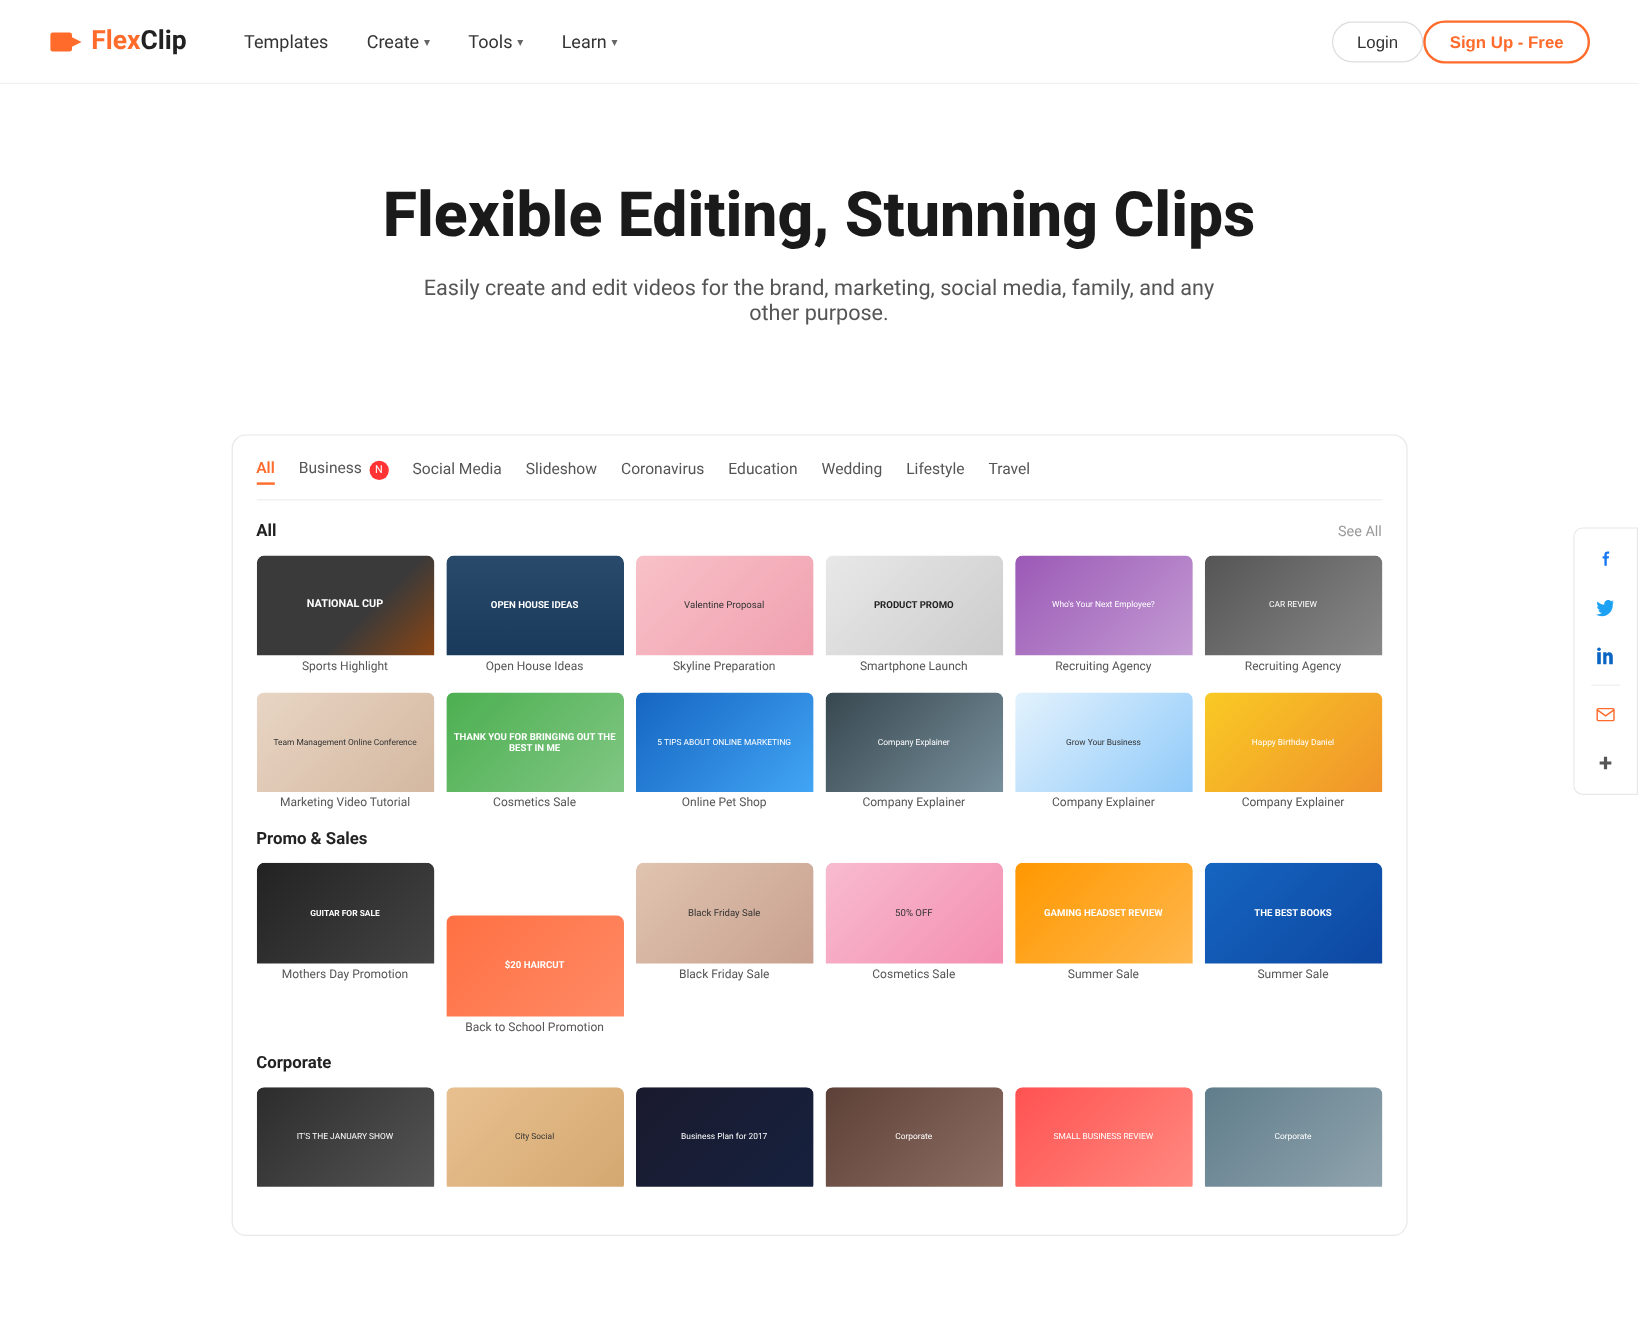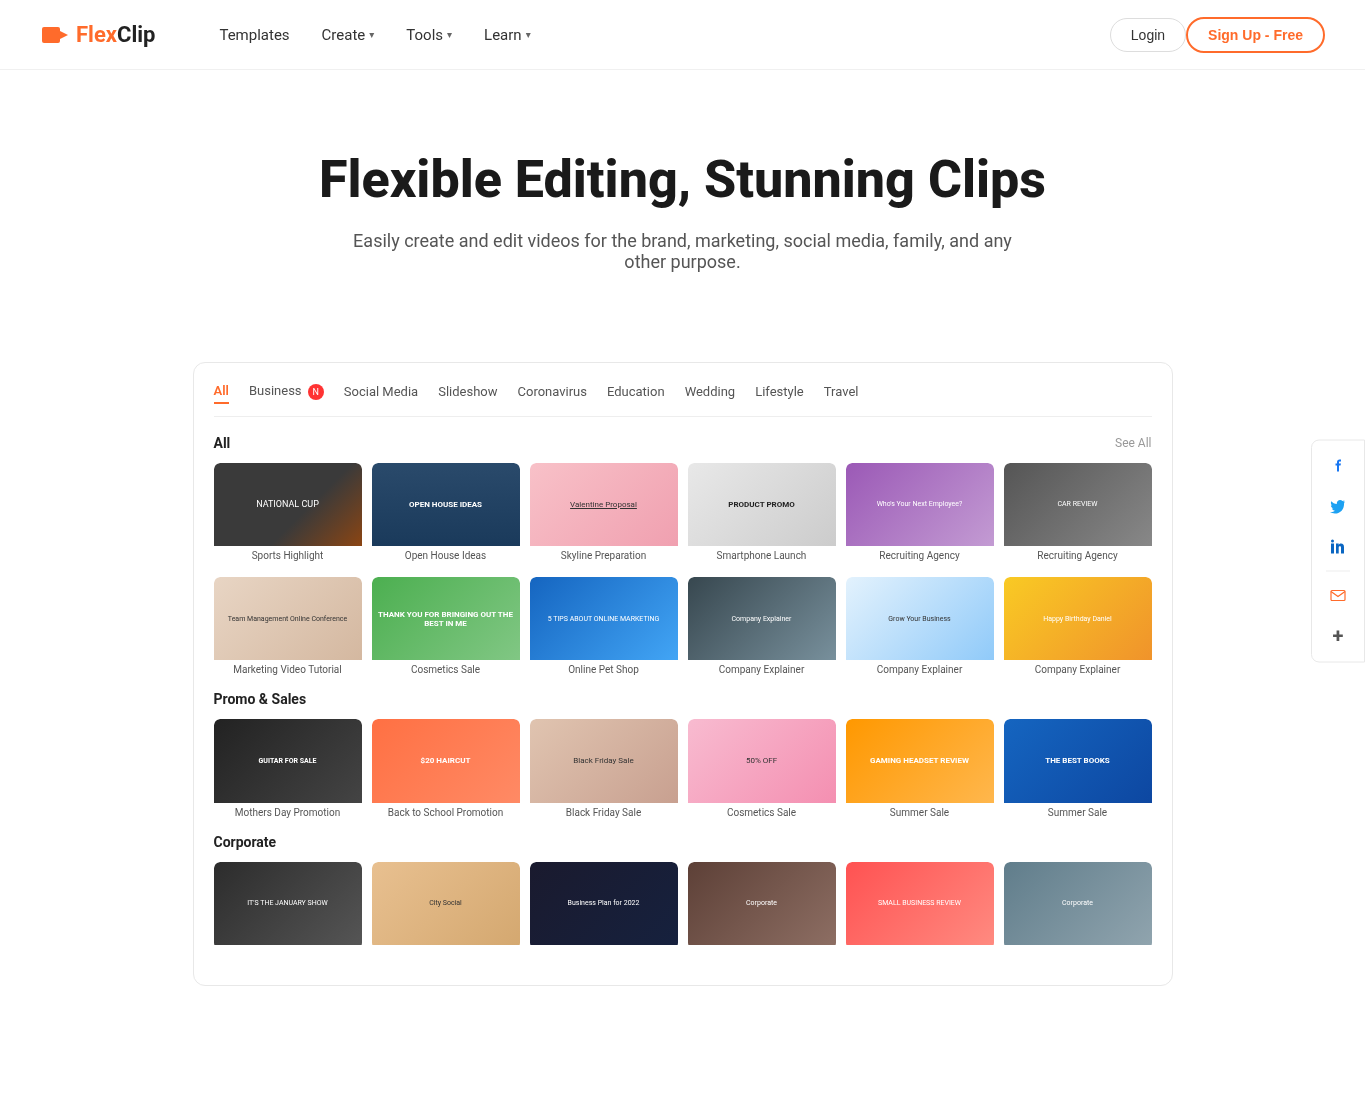--- a/index.html
+++ b/index.html
@@ -13,21 +13,21 @@
       height: 70px;
       border-bottom: 1px solid #f0f0f0;
       position: sticky;
       top: 0;
       background: #fff;
       z-index: 100;
     }
     .logo {
       display: flex;
       align-items: center;
-      margin-right: 52px;
+      margin-right: 36px;
       text-decoration: none;
     }
     .logo-icon {
       width: 32px;
       height: 32px;
       margin-right: 4px;
     }
     .logo-text {
       font-size: 22px;
       font-weight: 700;
@@ -195,34 +195,34 @@
       font-size: 10px;
       color: #555;
       text-align: center;
       margin-top: 4px;
       white-space: nowrap;
       overflow: hidden;
       text-overflow: ellipsis;
     }
 
     
-    .thumb-sports { background: linear-gradient(135deg, #3a3a3a 60%, #8B4513); display:flex; align-items:center; justify-content:center; color:#fff; font-size:9px; font-weight:400; text-align:center; }
+    .thumb-sports { background: linear-gradient(135deg, #3a3a3a 60%, #8B4513); display:flex; align-items:center; justify-content:center; color:#fff; font-size:9px; font-weight:700; text-align:center; }
     .thumb-openhouse { background: linear-gradient(180deg, #2a4a6b 0%, #1a3a5b 100%); display:flex; align-items:center; justify-content:center; color:#fff; font-size:8px; font-weight:700; text-align:center; }
-    .thumb-proposal { background: linear-gradient(135deg, #f8c1c8 0%, #f0a0b0 100%); display:flex; align-items:center; justify-content:center; color:#333; font-size:8px; text-align:center;text-decoration:underline; }
+    .thumb-proposal { background: linear-gradient(135deg, #f8c1c8 0%, #f0a0b0 100%); display:flex; align-items:center; justify-content:center; color:#333; font-size:8px; text-align:center; }
     .thumb-smartphone { background: linear-gradient(135deg, #e8e8e8 0%, #ccc 100%); display:flex; align-items:center; justify-content:center; color:#222; font-size:8px; font-weight:700; text-align:center; }
     .thumb-recruiting1 { background: linear-gradient(135deg, #9b59b6 0%, #c39bd3 100%); display:flex; align-items:center; justify-content:center; color:#fff; font-size:7px; text-align:center; }
     .thumb-recruiting2 { background: linear-gradient(135deg, #555 0%, #888 100%); display:flex; align-items:center; justify-content:center; color:#fff; font-size:7px; text-align:center; }
     .thumb-marketing { background: linear-gradient(135deg, #e8d5c4 0%, #d4b8a0 100%); display:flex; align-items:center; justify-content:center; color:#333; font-size:7px; text-align:center; }
     .thumb-cosmetics { background: linear-gradient(135deg, #4CAF50 0%, #81C784 100%); display:flex; align-items:center; justify-content:center; color:#fff; font-size:8px; font-weight:700; text-align:center; }
     .thumb-petshop { background: linear-gradient(135deg, #1565C0 0%, #42A5F5 100%); display:flex; align-items:center; justify-content:center; color:#fff; font-size:7px; text-align:center; }
     .thumb-company1 { background: linear-gradient(135deg, #37474F 0%, #78909C 100%); display:flex; align-items:center; justify-content:center; color:#fff; font-size:7px; text-align:center; }
     .thumb-company2 { background: linear-gradient(135deg, #e3f2fd 0%, #90caf9 100%); display:flex; align-items:center; justify-content:center; color:#333; font-size:7px; text-align:center; }
     .thumb-birthday { background: linear-gradient(135deg, #f9ca24 0%, #f0932b 100%); display:flex; align-items:center; justify-content:center; color:#fff; font-size:7px; font-weight:400; text-align:center; }
     .thumb-mothers { background: linear-gradient(135deg, #222 0%, #444 100%); display:flex; align-items:center; justify-content:center; color:#fff; font-size:7px; font-weight:700; text-align:center; }
-    .thumb-school { background: linear-gradient(135deg, #ff7043 0%, #ff8a65 100%); display:flex; align-items:center; justify-content:center; color:#fff; font-size:8px; font-weight:700; text-align:center; }
+    .thumb-school { background: linear-gradient(135deg, #ff7043 0%, #ff8a65 100%); display:flex; align-items:center; justify-content:center; color:#fff; font-size:8px; font-weight:700; text-align:center;margin-top:44px; }
     .thumb-blackfriday { background: linear-gradient(135deg, #e0c4b0 0%, #c8a090 100%); display:flex; align-items:center; justify-content:center; color:#333; font-size:8px; text-align:center; }
     .thumb-cosmetics2 { background: linear-gradient(135deg, #f8bbd0 0%, #f48fb1 100%); display:flex; align-items:center; justify-content:center; color:#333; font-size:8px; text-align:center; }
     .thumb-summer1 { background: linear-gradient(135deg, #ff9800 0%, #ffb74d 100%); display:flex; align-items:center; justify-content:center; color:#fff; font-size:8px; font-weight:700; text-align:center; }
     .thumb-summer2 { background: linear-gradient(135deg, #1565C0 0%, #0d47a1 100%); display:flex; align-items:center; justify-content:center; color:#fff; font-size:8px; font-weight:700; text-align:center; }
     .thumb-corp1 { background: linear-gradient(135deg, #2c2c2c 0%, #555 100%); display:flex; align-items:center; justify-content:center; color:#fff; font-size:7px; text-align:center; }
     .thumb-corp2 { background: linear-gradient(135deg, #e8c090 0%, #d4a870 100%); display:flex; align-items:center; justify-content:center; color:#333; font-size:7px; text-align:center; }
     .thumb-corp3 { background: linear-gradient(135deg, #1a1a2e 0%, #16213e 100%); display:flex; align-items:center; justify-content:center; color:#fff; font-size:7px; text-align:center; }
     .thumb-corp4 { background: linear-gradient(135deg, #5d4037 0%, #8d6e63 100%); display:flex; align-items:center; justify-content:center; color:#fff; font-size:7px; text-align:center; }
     .thumb-corp5 { background: linear-gradient(135deg, #ff5252 0%, #ff8a80 100%); display:flex; align-items:center; justify-content:center; color:#fff; font-size:7px; text-align:center; }
     .thumb-corp6 { background: linear-gradient(135deg, #607d8b 0%, #90a4ae 100%); display:flex; align-items:center; justify-content:center; color:#fff; font-size:7px; text-align:center; }
@@ -408,21 +408,21 @@
   <div class="template-grid">
     <div class="template-card">
       <div class="template-thumb thumb-corp1">IT'S THE JANUARY SHOW</div>
       <div class="template-label"></div>
     </div>
     <div class="template-card">
       <div class="template-thumb thumb-corp2">City Social</div>
       <div class="template-label"></div>
     </div>
     <div class="template-card">
-      <div class="template-thumb thumb-corp3">Business Plan for 2022</div>
+      <div class="template-thumb thumb-corp3">Business Plan for 2017</div>
       <div class="template-label"></div>
     </div>
     <div class="template-card">
       <div class="template-thumb thumb-corp4">Corporate</div>
       <div class="template-label"></div>
     </div>
     <div class="template-card">
       <div class="template-thumb thumb-corp5">SMALL BUSINESS REVIEW</div>
       <div class="template-label"></div>
     </div>

